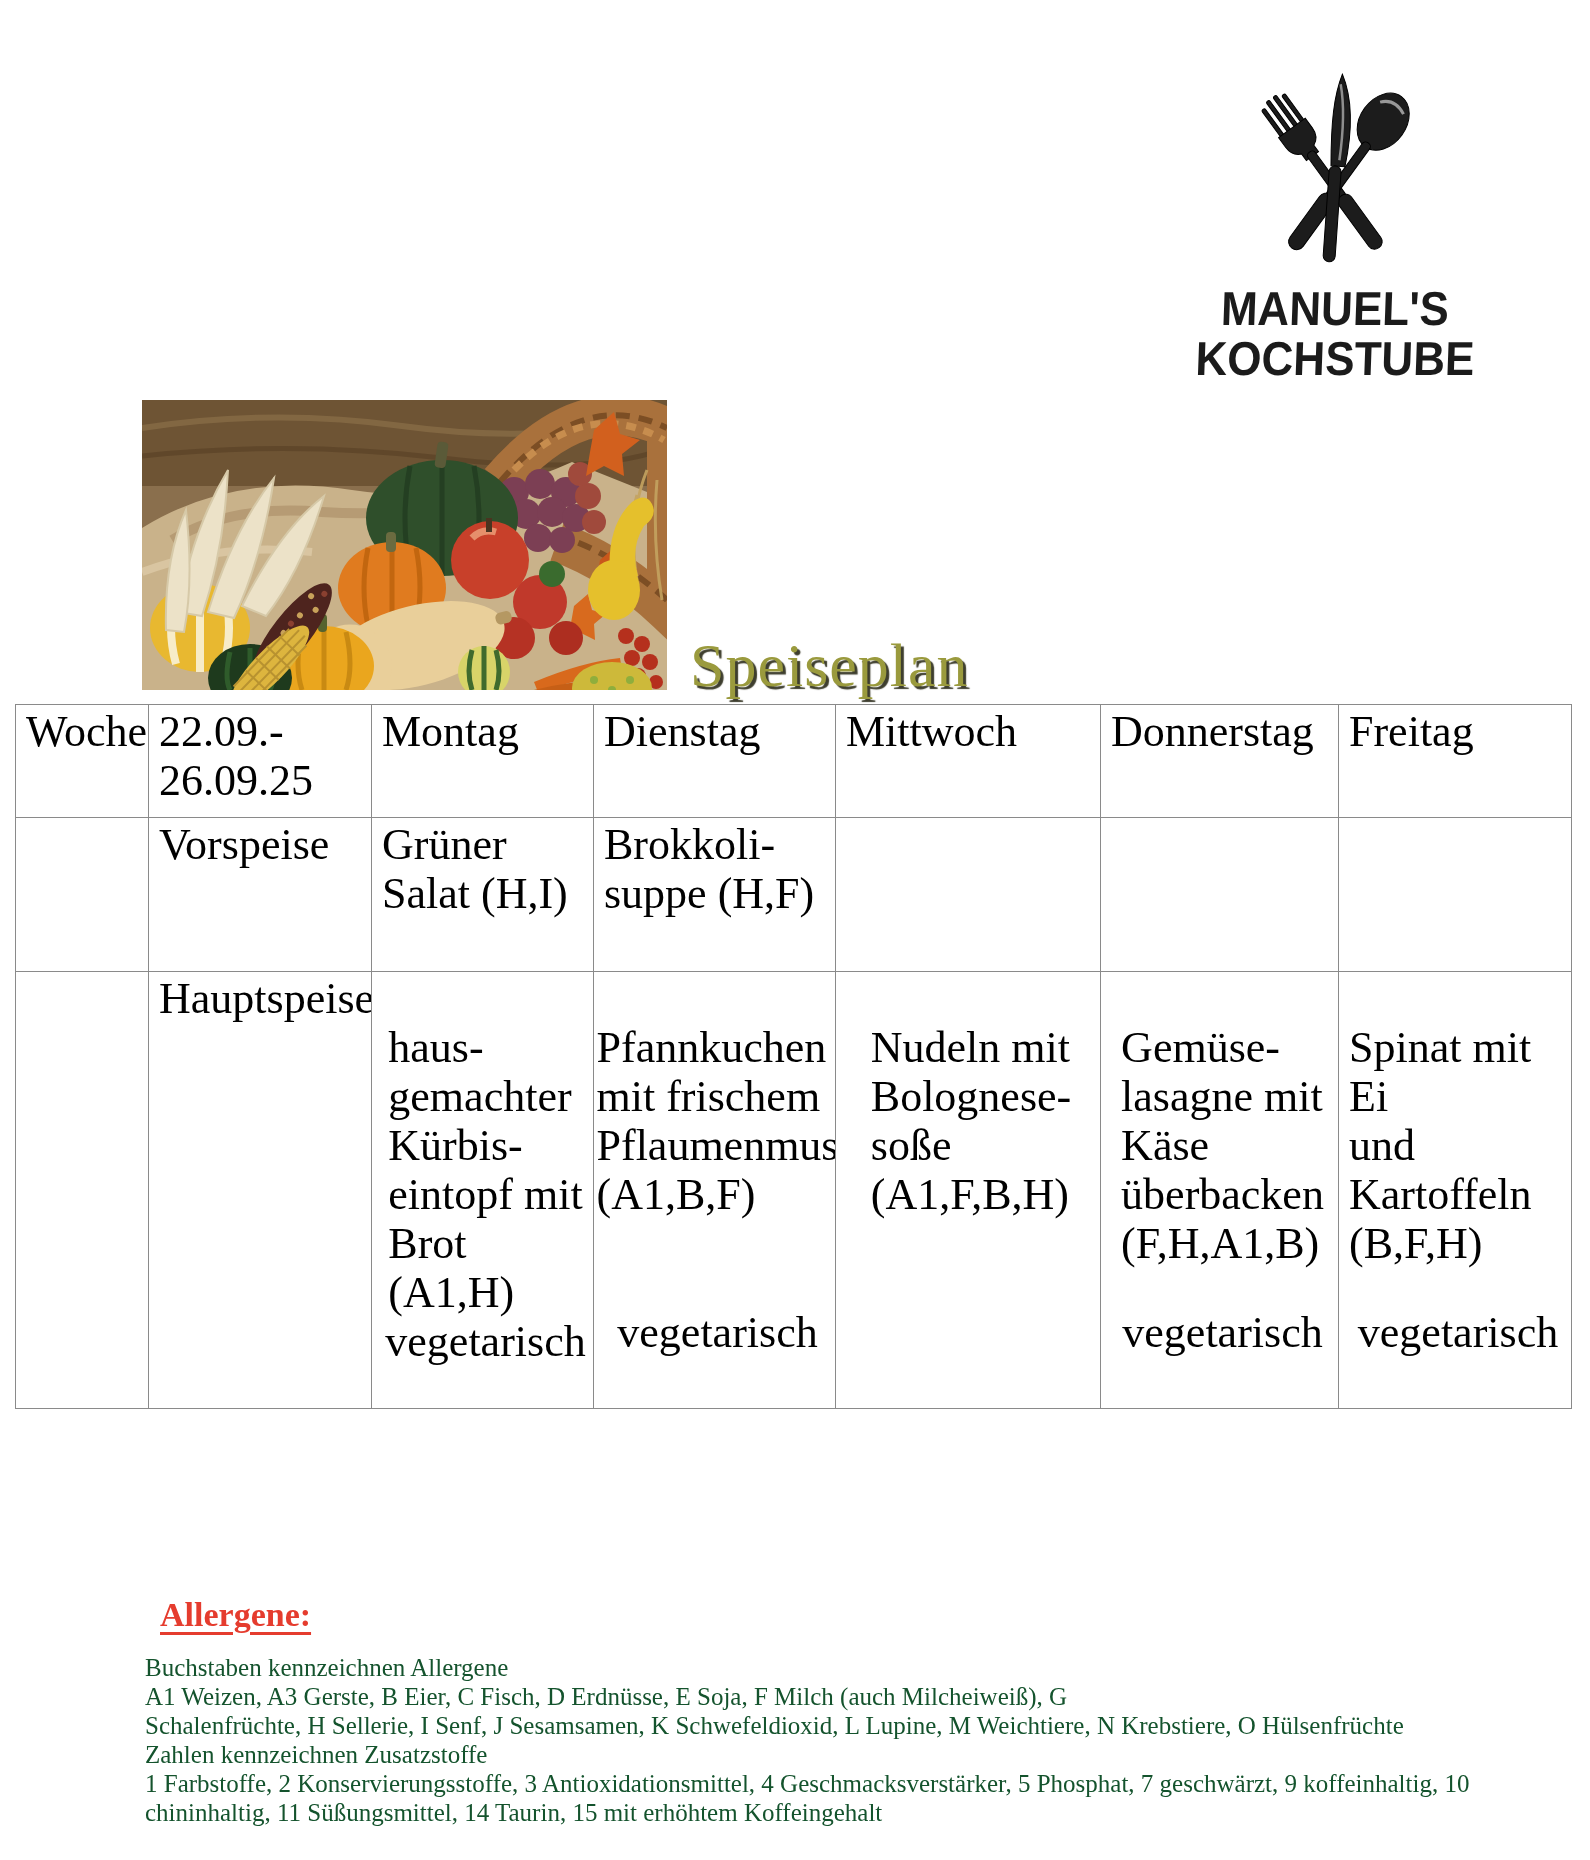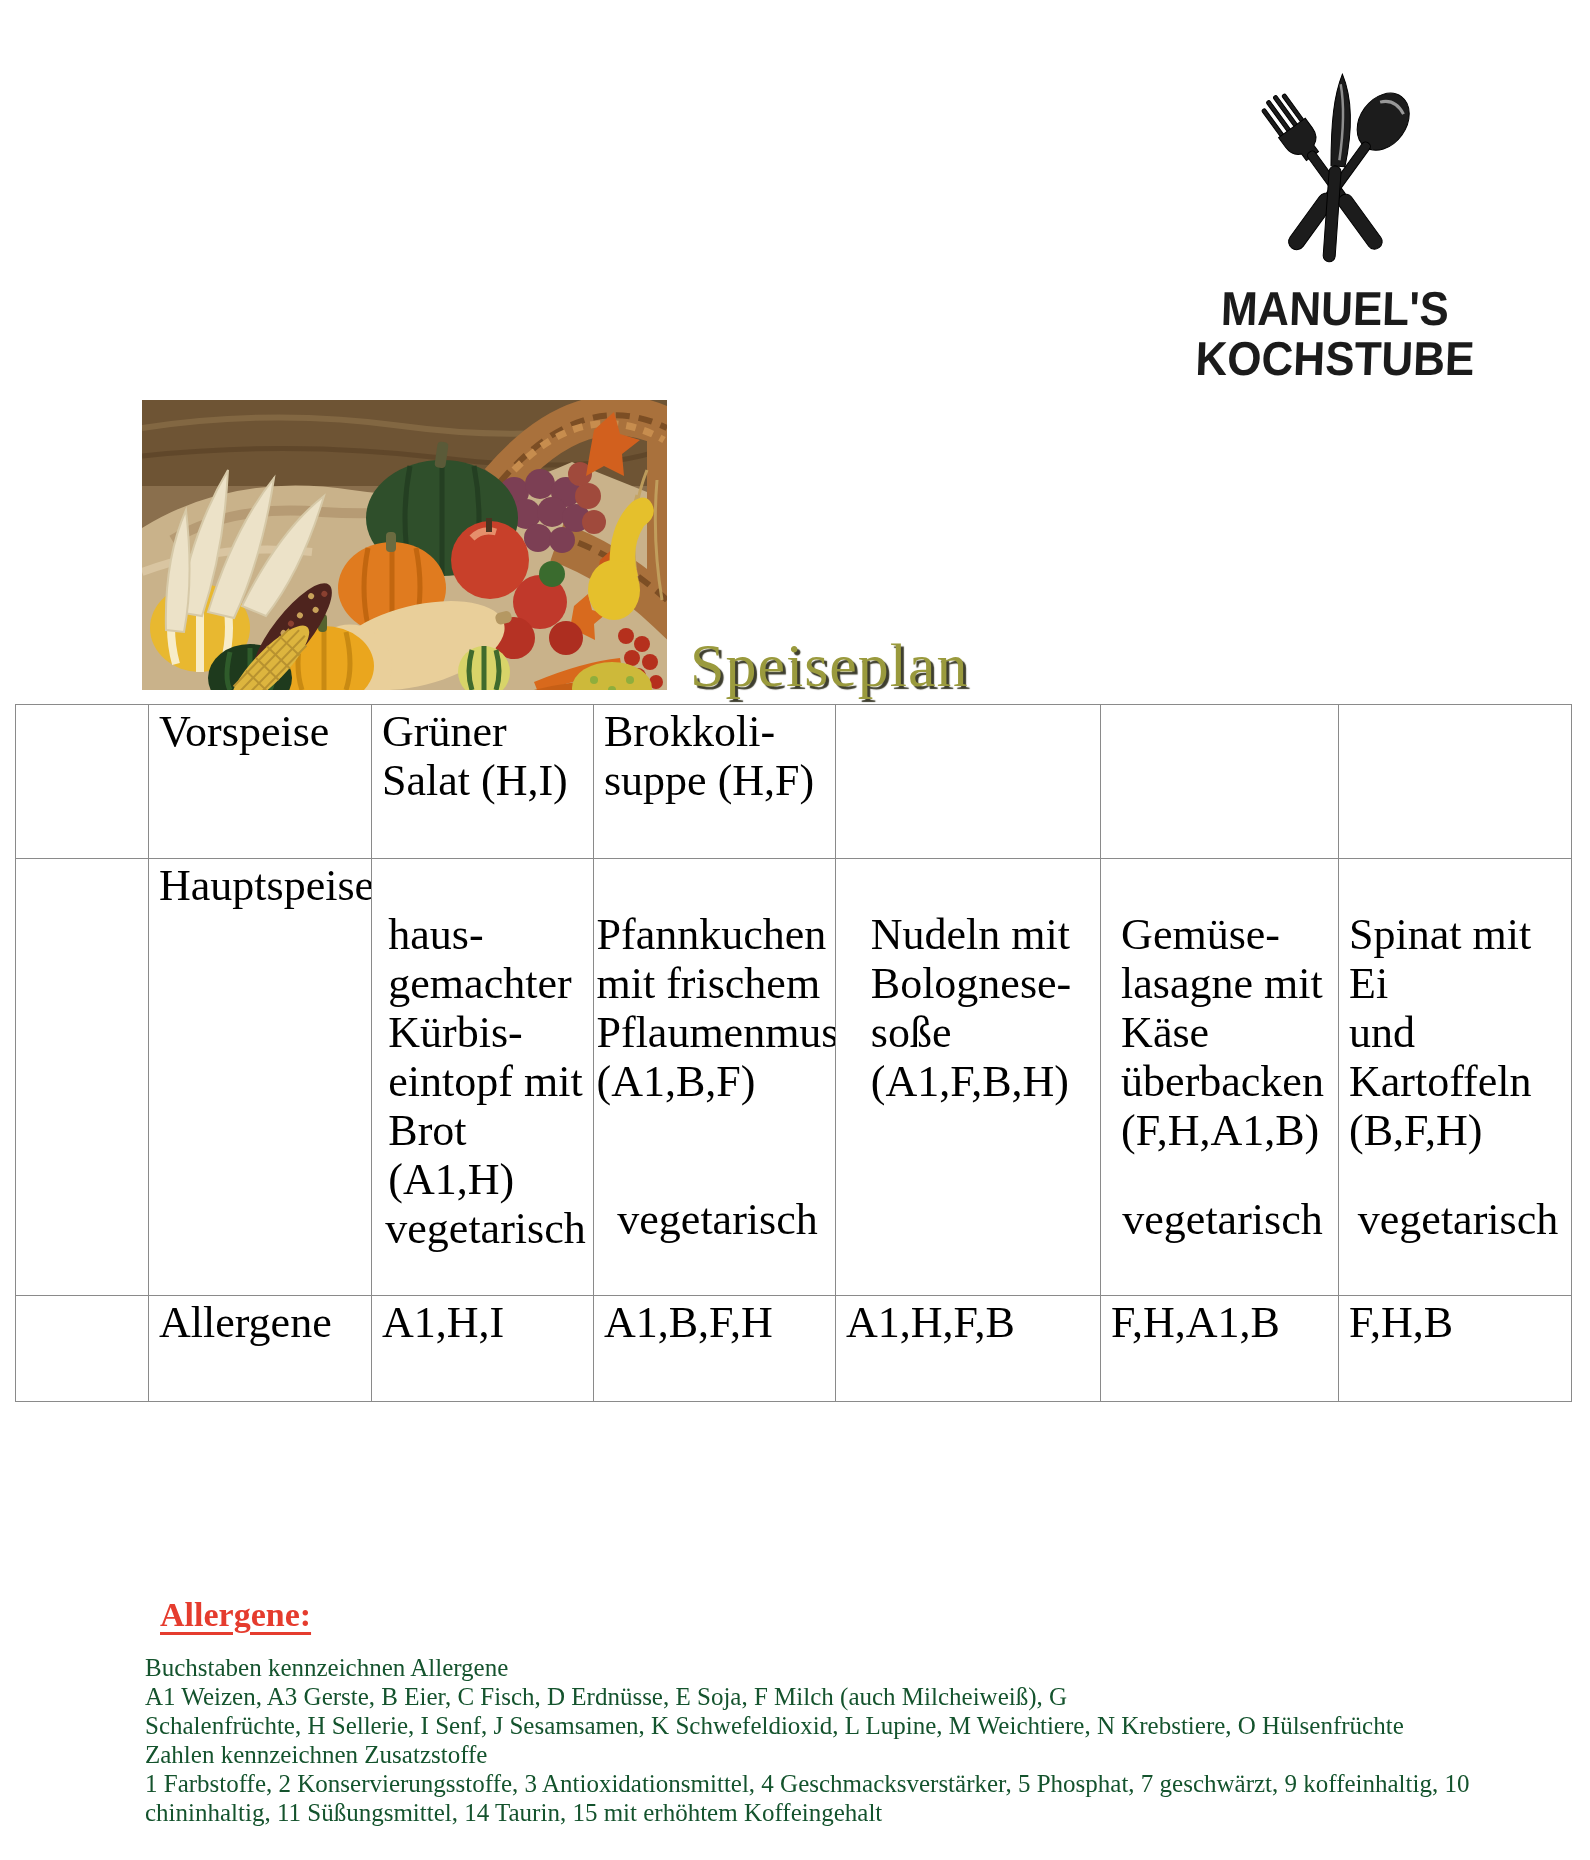--- a/index.html
+++ b/index.html
@@ -229,20 +229,30 @@
   <colgroup>
     <col class="c0">
       <col class="c1">
       <col class="c2">
       <col class="c3">
       <col class="c4">
       <col class="c5">
       <col class="c6">
   </colgroup>
   <tbody>
+      <tr class="r-head">
+    <td>Woche</td>
+    <td>22.09.-
+26.09.25</td>
+    <td>Montag</td>
+    <td>Dienstag</td>
+    <td>Mittwoch</td>
+    <td>Donnerstag</td>
+    <td>Freitag</td>
+  </tr>
   <tr class="r-vor">
     <td></td>
     <td>Vorspeise</td>
     <td>Grüner
 Salat (H,I)</td>
     <td>Brokkoli-
 suppe (H,F)</td>
     <td></td>
     <td></td>
     <td></td>
@@ -292,29 +302,20 @@
     <td>
       <div class="vcell">
         <span class="main">Spinat mit Ei
 und
 Kartoffeln
 (B,F,H)</span>
         <span class="note">vegetarisch</span>
       </div>
     </td>
   </tr>
-  <tr class="r-all">
-    <td></td>
-    <td>Allergene</td>
-    <td>A1,H,I</td>
-    <td>A1,B,F,H</td>
-    <td>A1,H,F,B</td>
-    <td>F,H,A1,B</td>
-    <td>F,H,B</td>
-  </tr>
 </tbody>
   </table>
 
 <div class="legend-heading">Allergene:</div>
 <div class="legend-body">Buchstaben kennzeichnen Allergene
 A1 Weizen, A3 Gerste, B Eier, C Fisch, D Erdnüsse, E Soja, F Milch (auch Milcheiweiß), G
 Schalenfrüchte, H Sellerie, I Senf, J Sesamsamen, K Schwefeldioxid, L Lupine, M Weichtiere, N Krebstiere, O Hülsenfrüchte
 Zahlen kennzeichnen Zusatzstoffe
 1 Farbstoffe, 2 Konservierungsstoffe, 3 Antioxidationsmittel, 4 Geschmacksverstärker, 5 Phosphat, 7 geschwärzt, 9 koffeinhaltig, 10
 chininhaltig, 11 Süßungsmittel, 14 Taurin, 15 mit erhöhtem Koffeingehalt</div>

